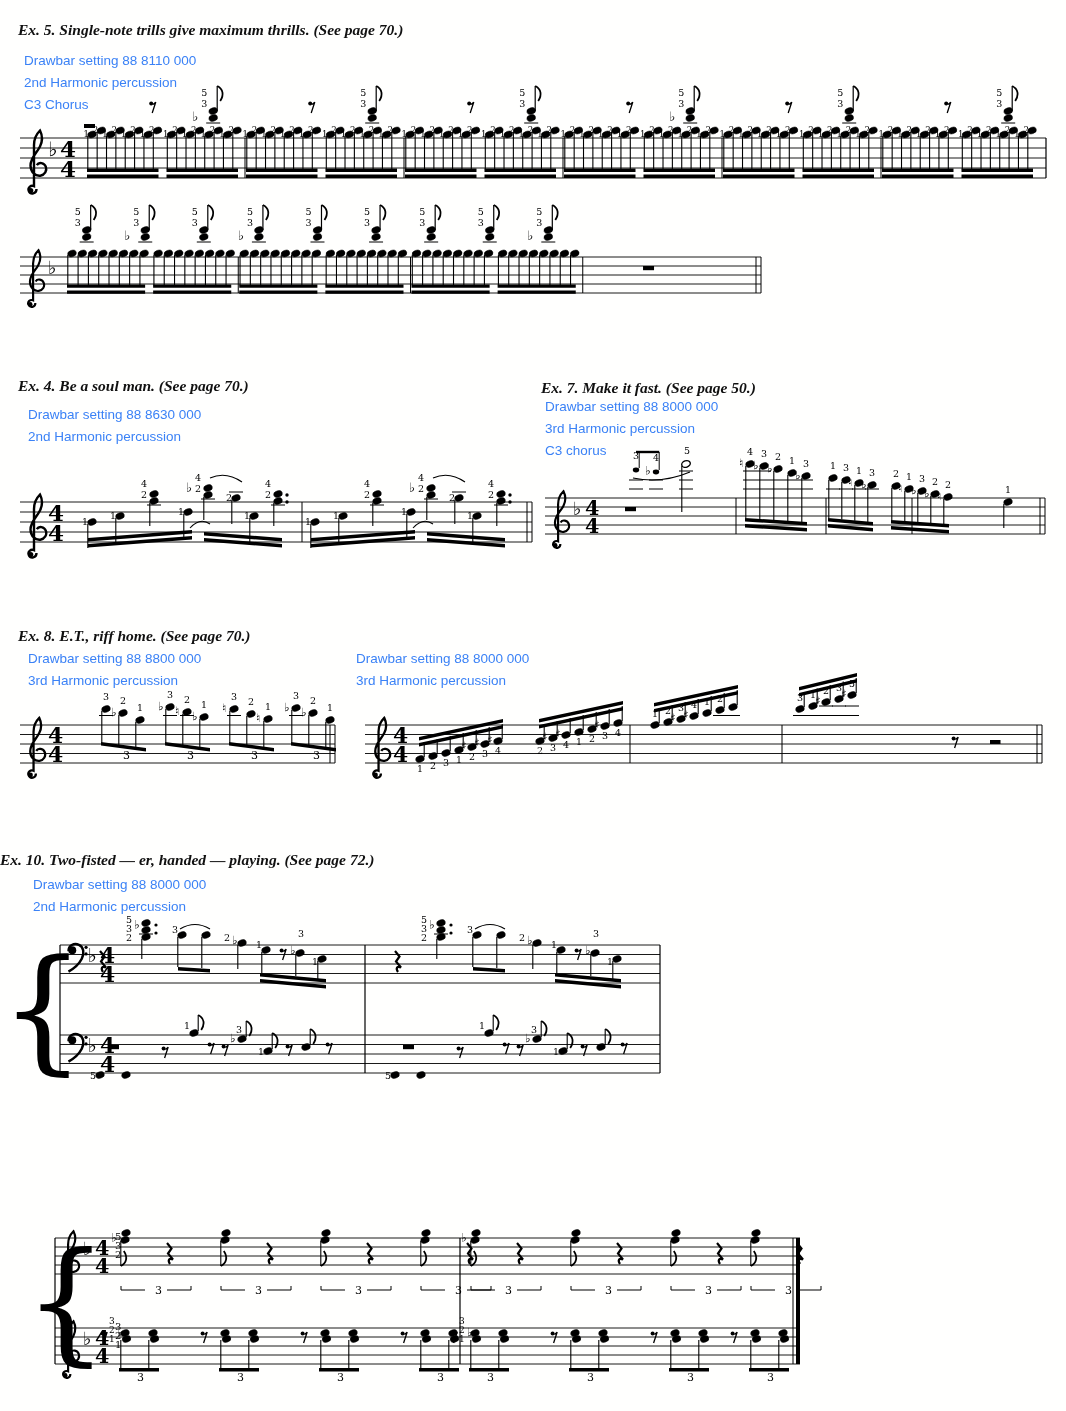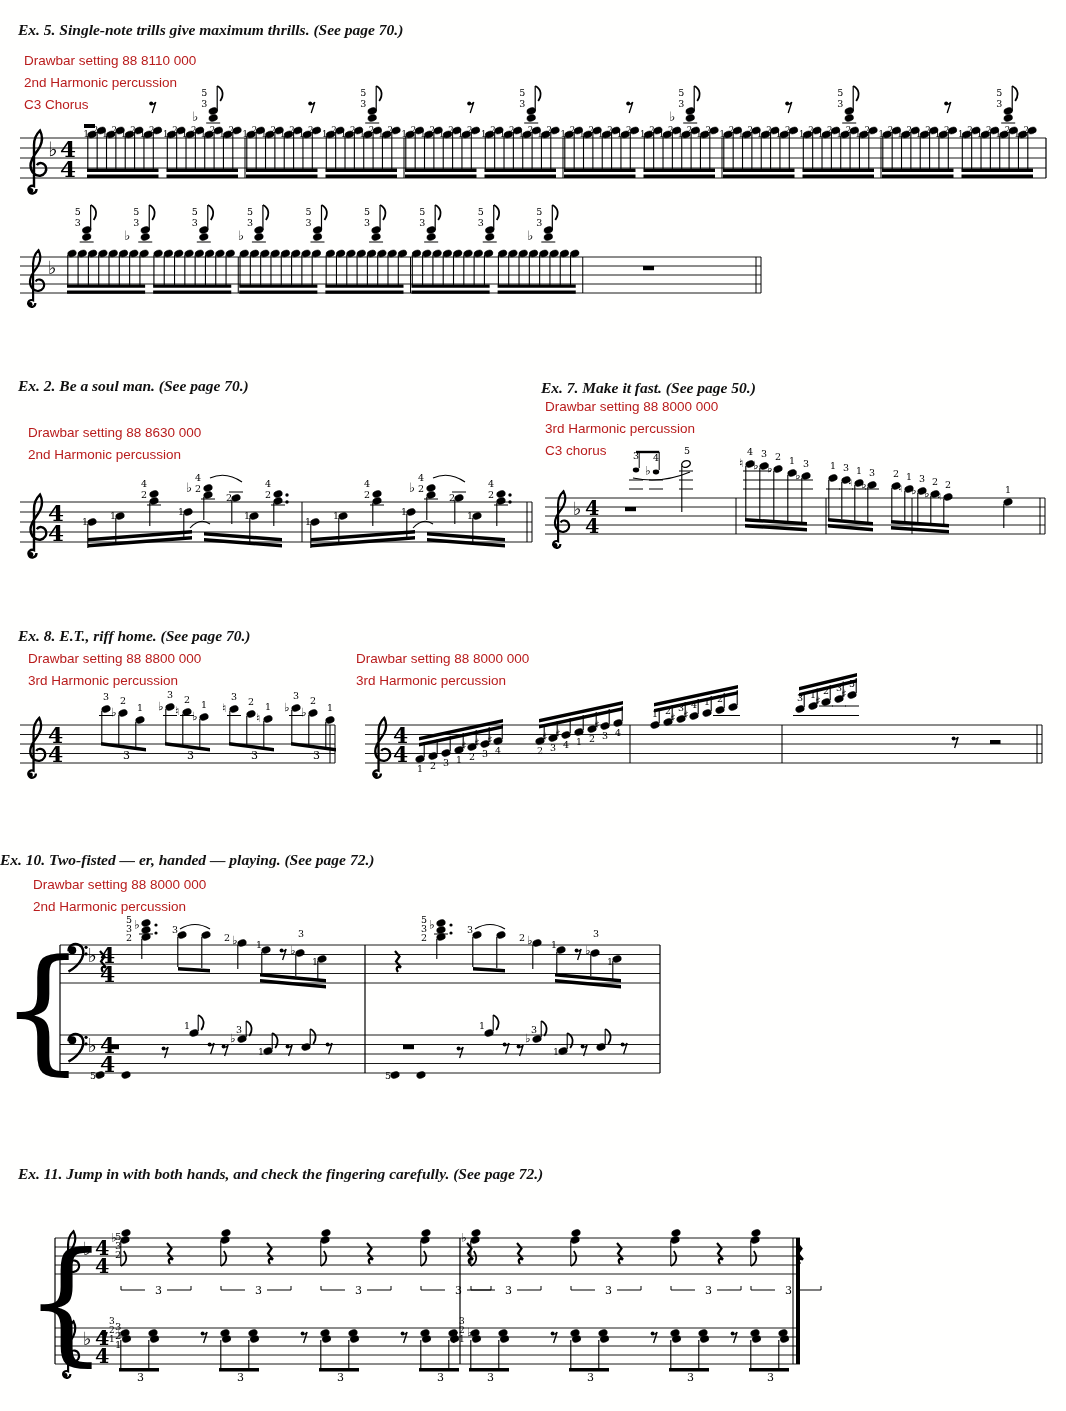--- a/index.html
+++ b/index.html
@@ -1,41 +1,41 @@
 <!DOCTYPE html>
 <html><head>
 <meta charset="utf-8">
 <style>
   html,body{margin:0;padding:0;background:#ffffff;}
   #page{position:relative;width:1066px;height:1411px;background:#fffffe;overflow:hidden;
         font-family:"Liberation Sans",sans-serif;}
   .title{position:absolute;font-family:"Liberation Serif",serif;font-style:italic;
          font-size:15.5px;color:#111;white-space:nowrap;}
   .settings{position:absolute;font-family:"Liberation Sans",sans-serif;font-size:13.5px;
-            color:#b91c1c;line-height:22px;white-space:nowrap;}
+            color:#3b82f6;line-height:22px;white-space:nowrap;}
   .t-ex5{left:18px;top:8px}   .s-ex5{left:24px;top:50px}
-  .t-ex6{left:18px;top:364px} .s-ex6{left:28px;top:422px}
+  .t-ex6{left:18px;top:364px} .s-ex6{left:28px;top:404px}
   .t-ex7{left:541px;top:366px}.s-ex7{left:545px;top:396px}
   .t-ex8{left:18px;top:614px} .s-ex8{left:28px;top:648px}
   .t-ex9{left:352px;top:614px}.s-ex9{left:356px;top:648px}
   .t-ex10{left:0;top:838px}.s-ex10{left:33px;top:874px}
   .t-ex11{left:18px;top:1152px}.s-ex11{left:28px;top:1186px}
   #score{position:absolute;left:0;top:0;}
 </style>
 </head>
 <body>
 
 <div id="page">
   <h2 class="title t-ex5">Ex. 5. Single-note trills give maximum thrills. (See page 70.)</h2>
   <div class="settings s-ex5">
     <div>Drawbar setting 88 8110 000</div>
     <div>2nd Harmonic percussion</div>
     <div>C3 Chorus</div>
   </div>
-  <h2 class="title t-ex6">Ex. 2. Be a soul man. (See page 70.)</h2>
+  <h2 class="title t-ex6">Ex. 4. Be a soul man. (See page 70.)</h2>
   <div class="settings s-ex6">
     <div>Drawbar setting 88 8630 000</div>
     <div>2nd Harmonic percussion</div>
   </div>
   <h2 class="title t-ex7">Ex. 7. Make it fast. (See page 50.)</h2>
   <div class="settings s-ex7">
     <div>Drawbar setting 88 8000 000</div>
     <div>3rd Harmonic percussion</div>
     <div>C3 chorus</div>
   </div>
@@ -46,21 +46,20 @@
   </div>
   <div class="settings s-ex9">
     <div>Drawbar setting 88 8000 000</div>
     <div>3rd Harmonic percussion</div>
   </div>
   <h2 class="title t-ex10">Ex. 10. Two-fisted — er, handed — playing. (See page 72.)</h2>
   <div class="settings s-ex10">
     <div>Drawbar setting 88 8000 000</div>
     <div>2nd Harmonic percussion</div>
   </div>
-  <h2 class="title t-ex11">Ex. 11. Jump in with both hands, and check the fingering carefully. (See page 72.)</h2>
   <svg id="score" width="1066" height="1411" viewBox="0 0 1066 1411">
       <g>
         <line x1="20" y1="138" x2="1046" y2="138" stroke="#000" stroke-width="0.9"></line>
         <line x1="20" y1="148" x2="1046" y2="148" stroke="#000" stroke-width="0.9"></line>
         <line x1="20" y1="158" x2="1046" y2="158" stroke="#000" stroke-width="0.9"></line>
         <line x1="20" y1="168" x2="1046" y2="168" stroke="#000" stroke-width="0.9"></line>
         <line x1="20" y1="178" x2="1046" y2="178" stroke="#000" stroke-width="0.9"></line>
         <g transform="translate(25,138) scale(1)">
           <path d="M11.5 51 C11.5 56 5.5 57 3.8 53 C2.4 49.6 5.8 46.8 9 48.2 L9 7 C9 -1 13 -5.5 15 -7.5 C17 -3.5 18 2.5 15 8.5 C11.5 15.5 5.5 19.5 5.5 27.5 C5.5 34.5 10.8 38.3 15.3 37.7 C19.8 37.1 22.3 32.7 20.8 28.7 C19.3 24.7 13.8 23.7 11.8 27.2" fill="none" stroke="#000" stroke-width="2.4"></path>
           <circle cx="5.8" cy="52.5" r="2.5" fill="#000"></circle>

